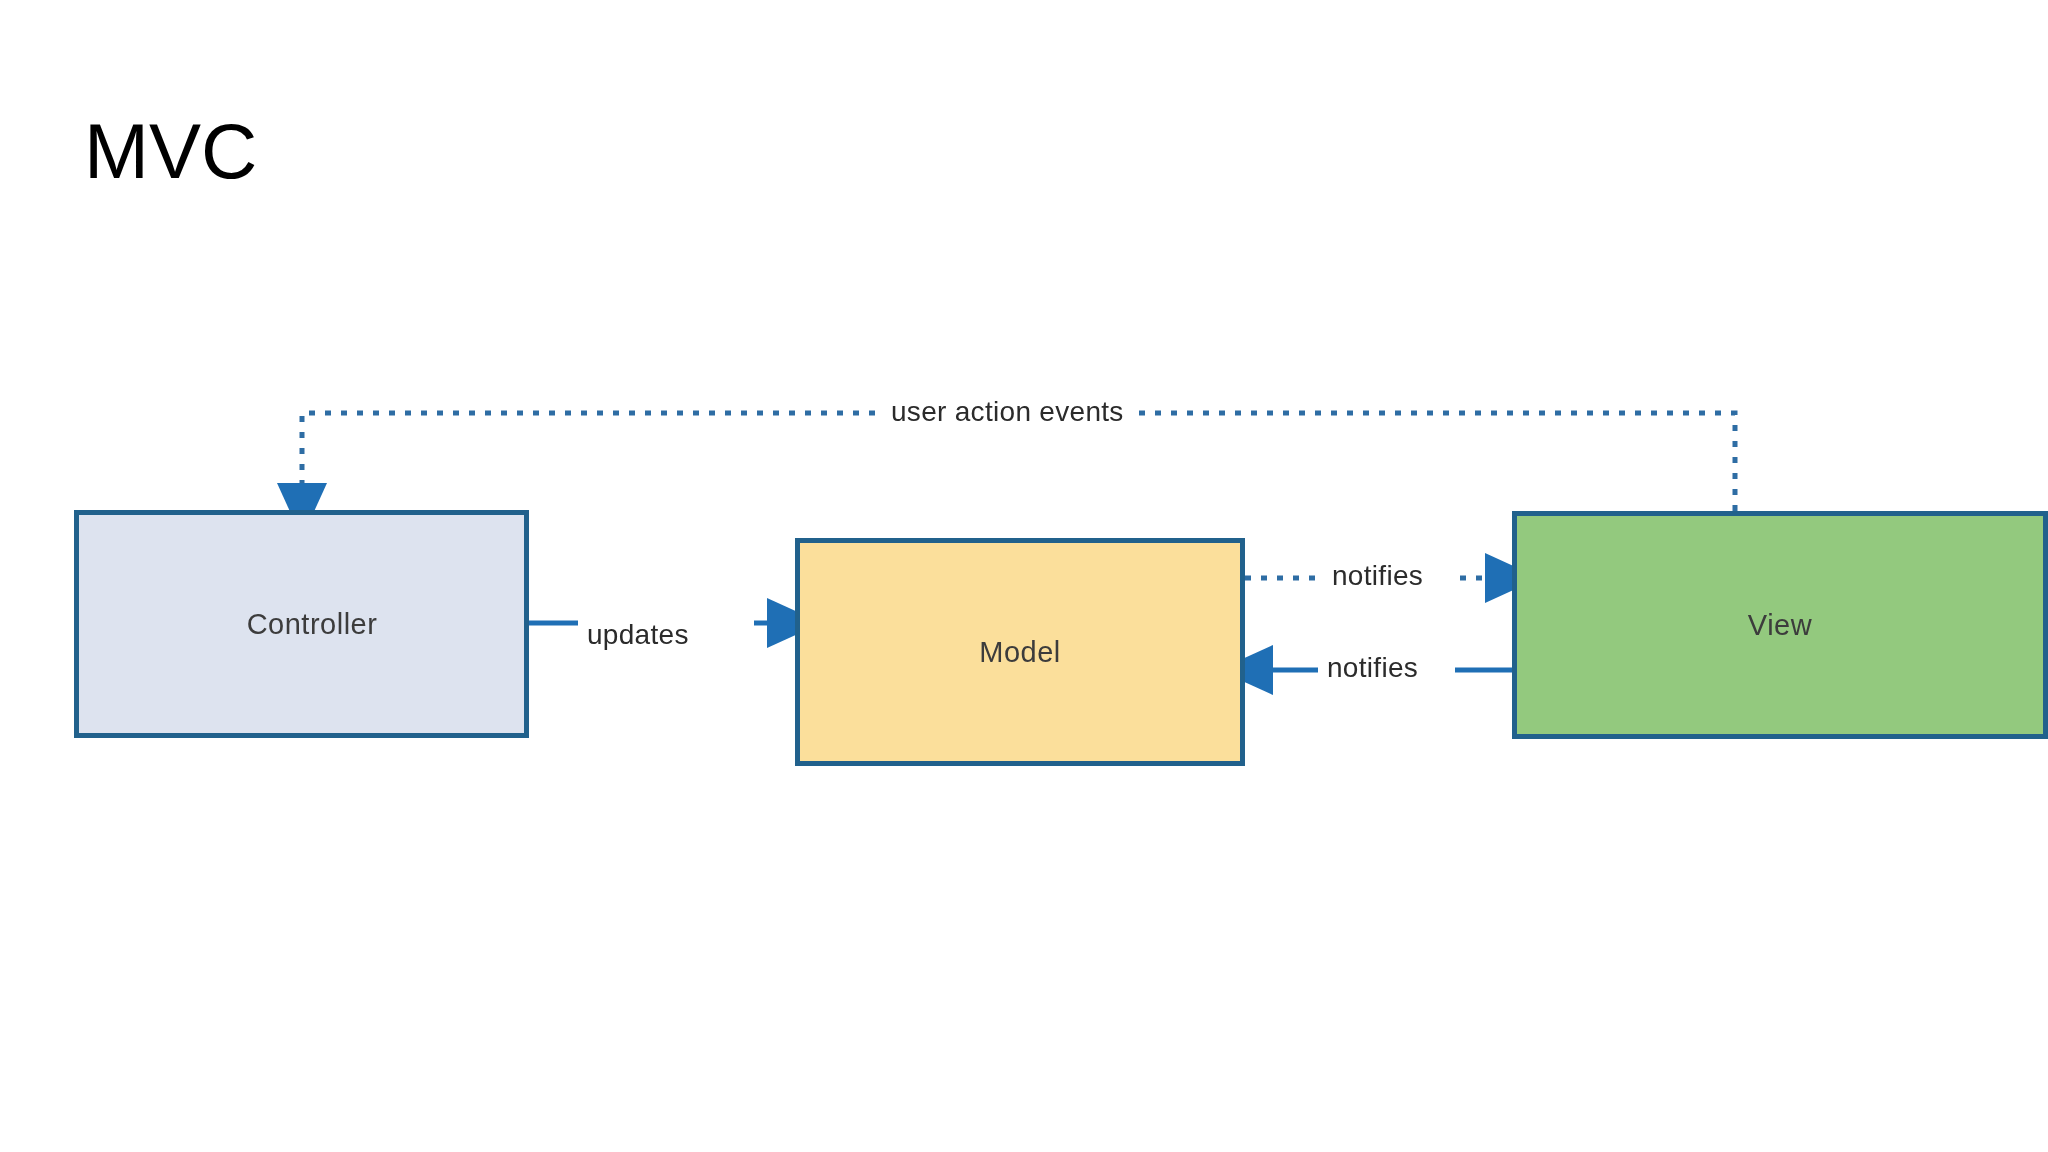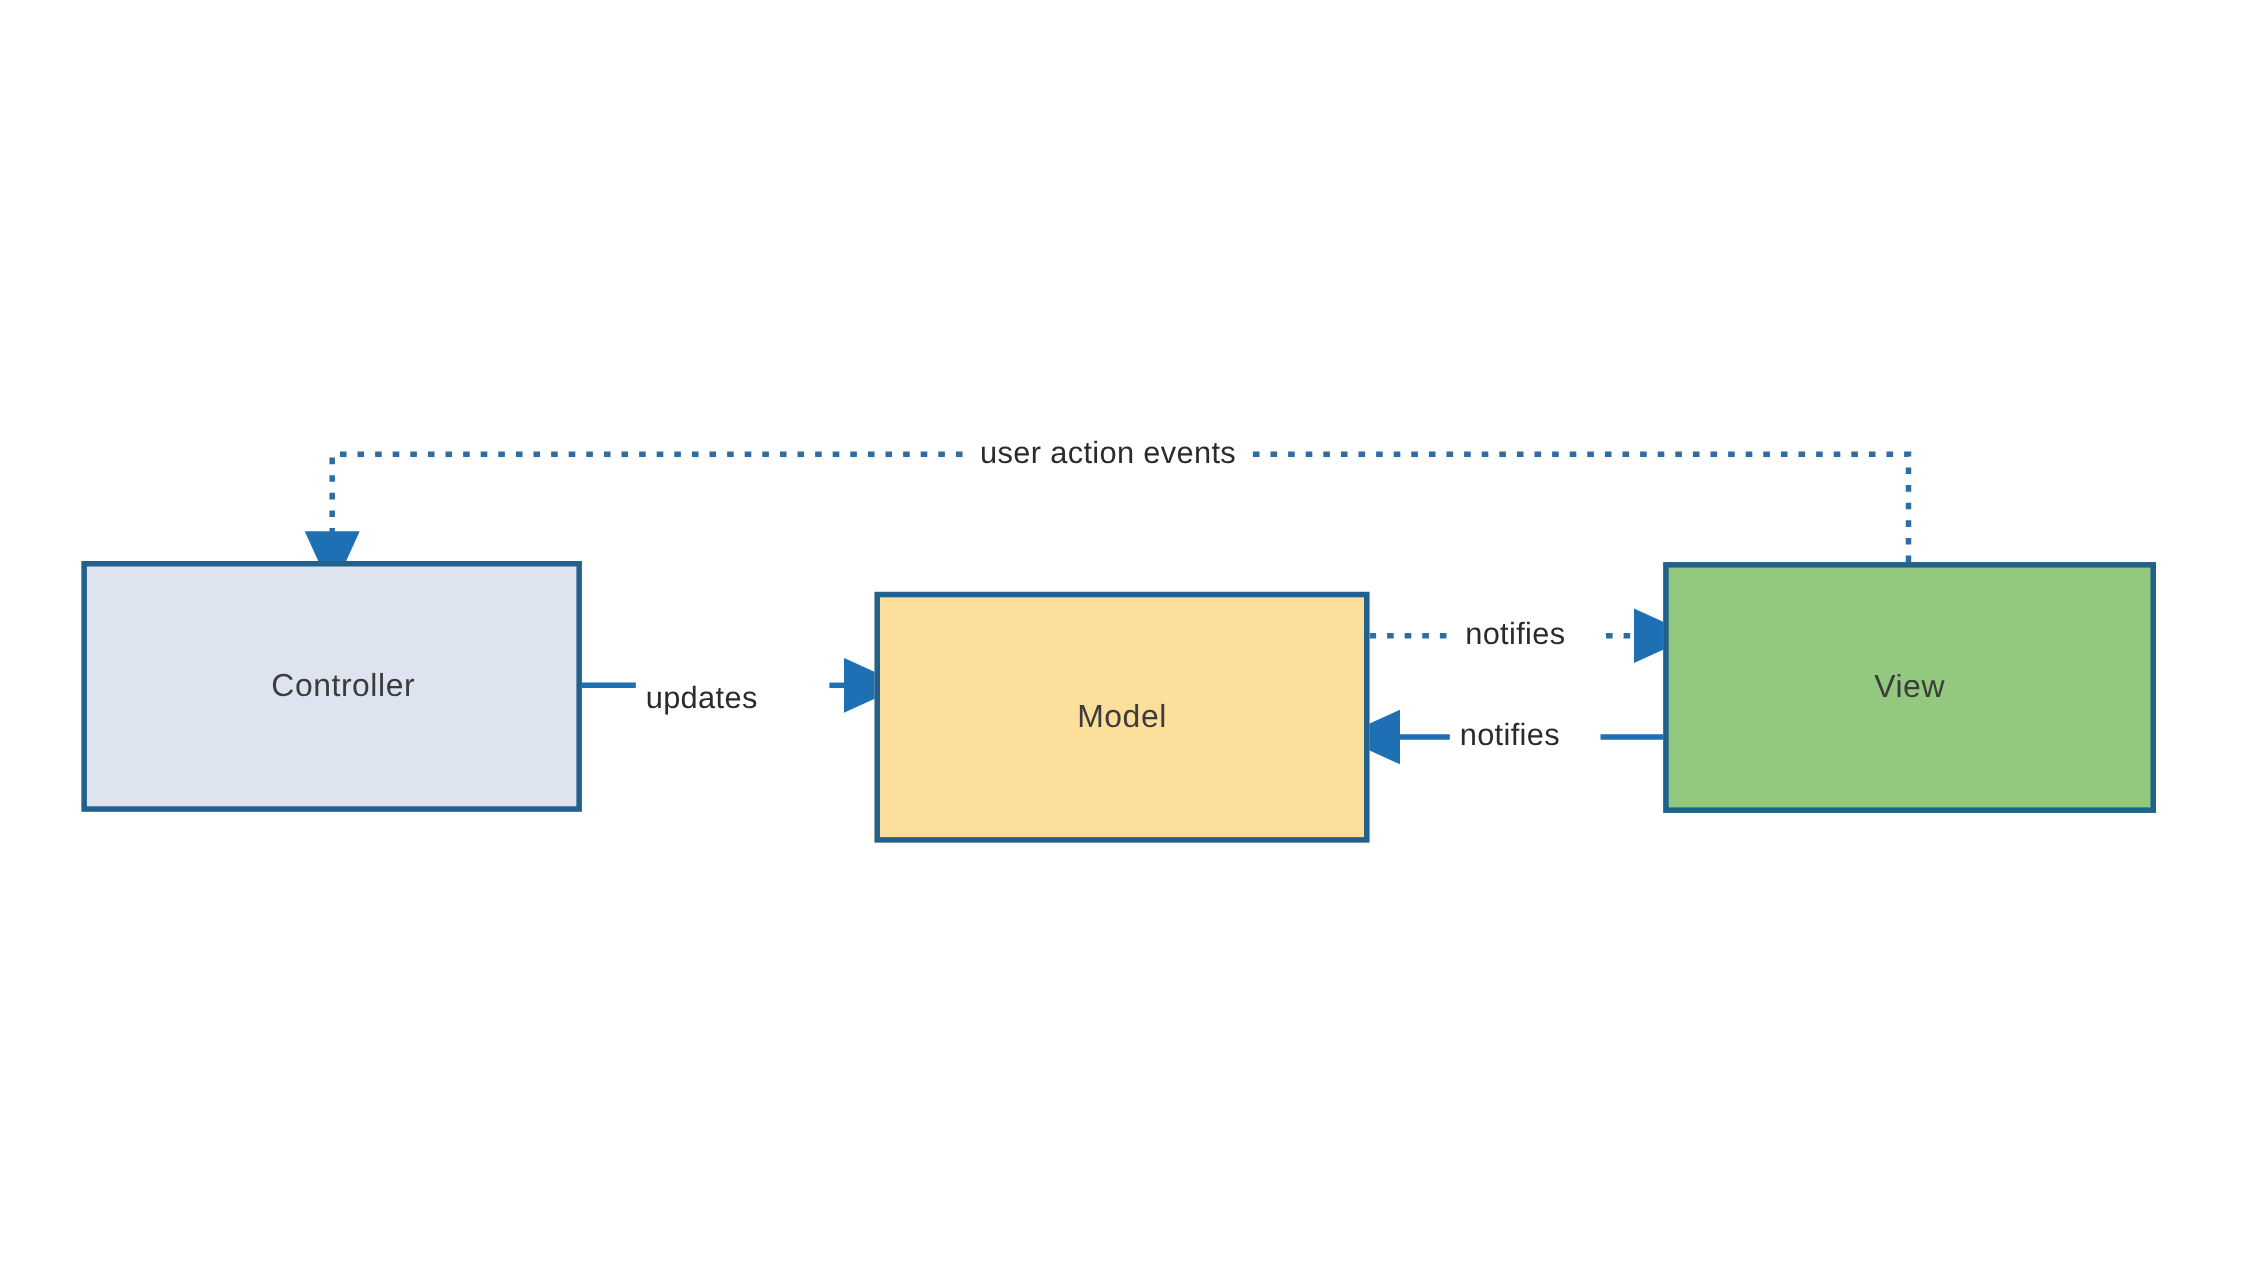--- a/index.html
+++ b/index.html
@@ -72,21 +72,21 @@
   #node-model {
     left: 795px;
     top: 538px;
     width: 450px;
     height: 228px;
     background: #fbdf9b;
   }
   #node-view {
     left: 1512px;
     top: 511px;
-    width: 448px;
+    width: 536px;
     height: 228px;
     background: #93c97e;
     text-align: right;
   }
 
   
   .edge-label {
     position: absolute;
     font-size: 28px;
     color: #2b2b2b;
@@ -124,20 +124,21 @@
     color: #000000;
     white-space: nowrap;
     font-family: "Liberation Sans", sans-serif;
   }
 </style>
 </head>
 <body>
 
 <div id="slide">
 
+  <div id="slide-title">MVC</div>
 
   <div id="diagram">
     <svg viewBox="0 0 2048 1152" xmlns="http://www.w3.org/2000/svg">
       <defs>
         <marker id="arrow-solid-right" markerWidth="14" markerHeight="14" refX="1" refY="5" orient="auto" markerUnits="strokeWidth">
           <path d="M0,0 L0,10 L11,5 z" fill="#1f6fb5"></path>
         </marker>
         <marker id="arrow-solid-left" markerWidth="14" markerHeight="14" refX="1" refY="5" orient="auto" markerUnits="strokeWidth">
           <path d="M0,0 L0,10 L11,5 z" fill="#1f6fb5"></path>
         </marker>

